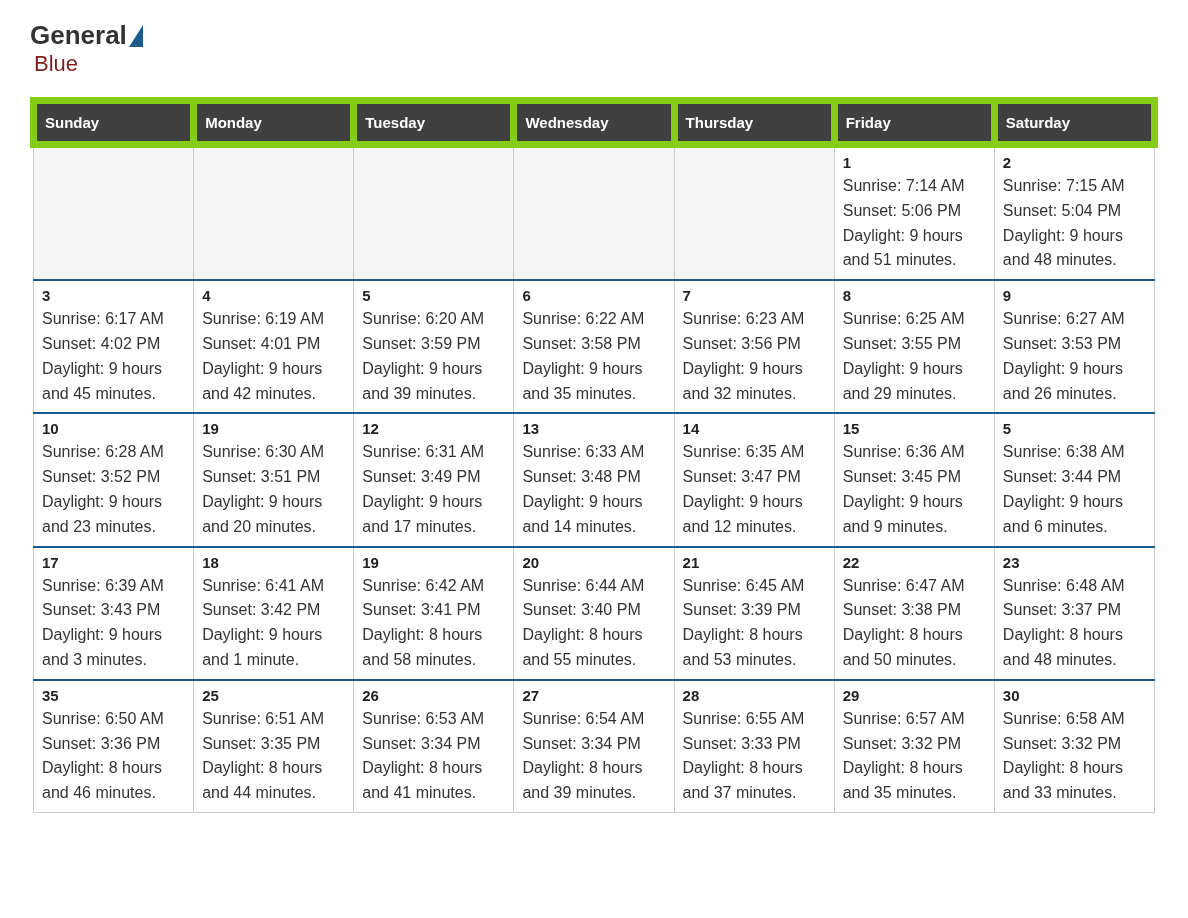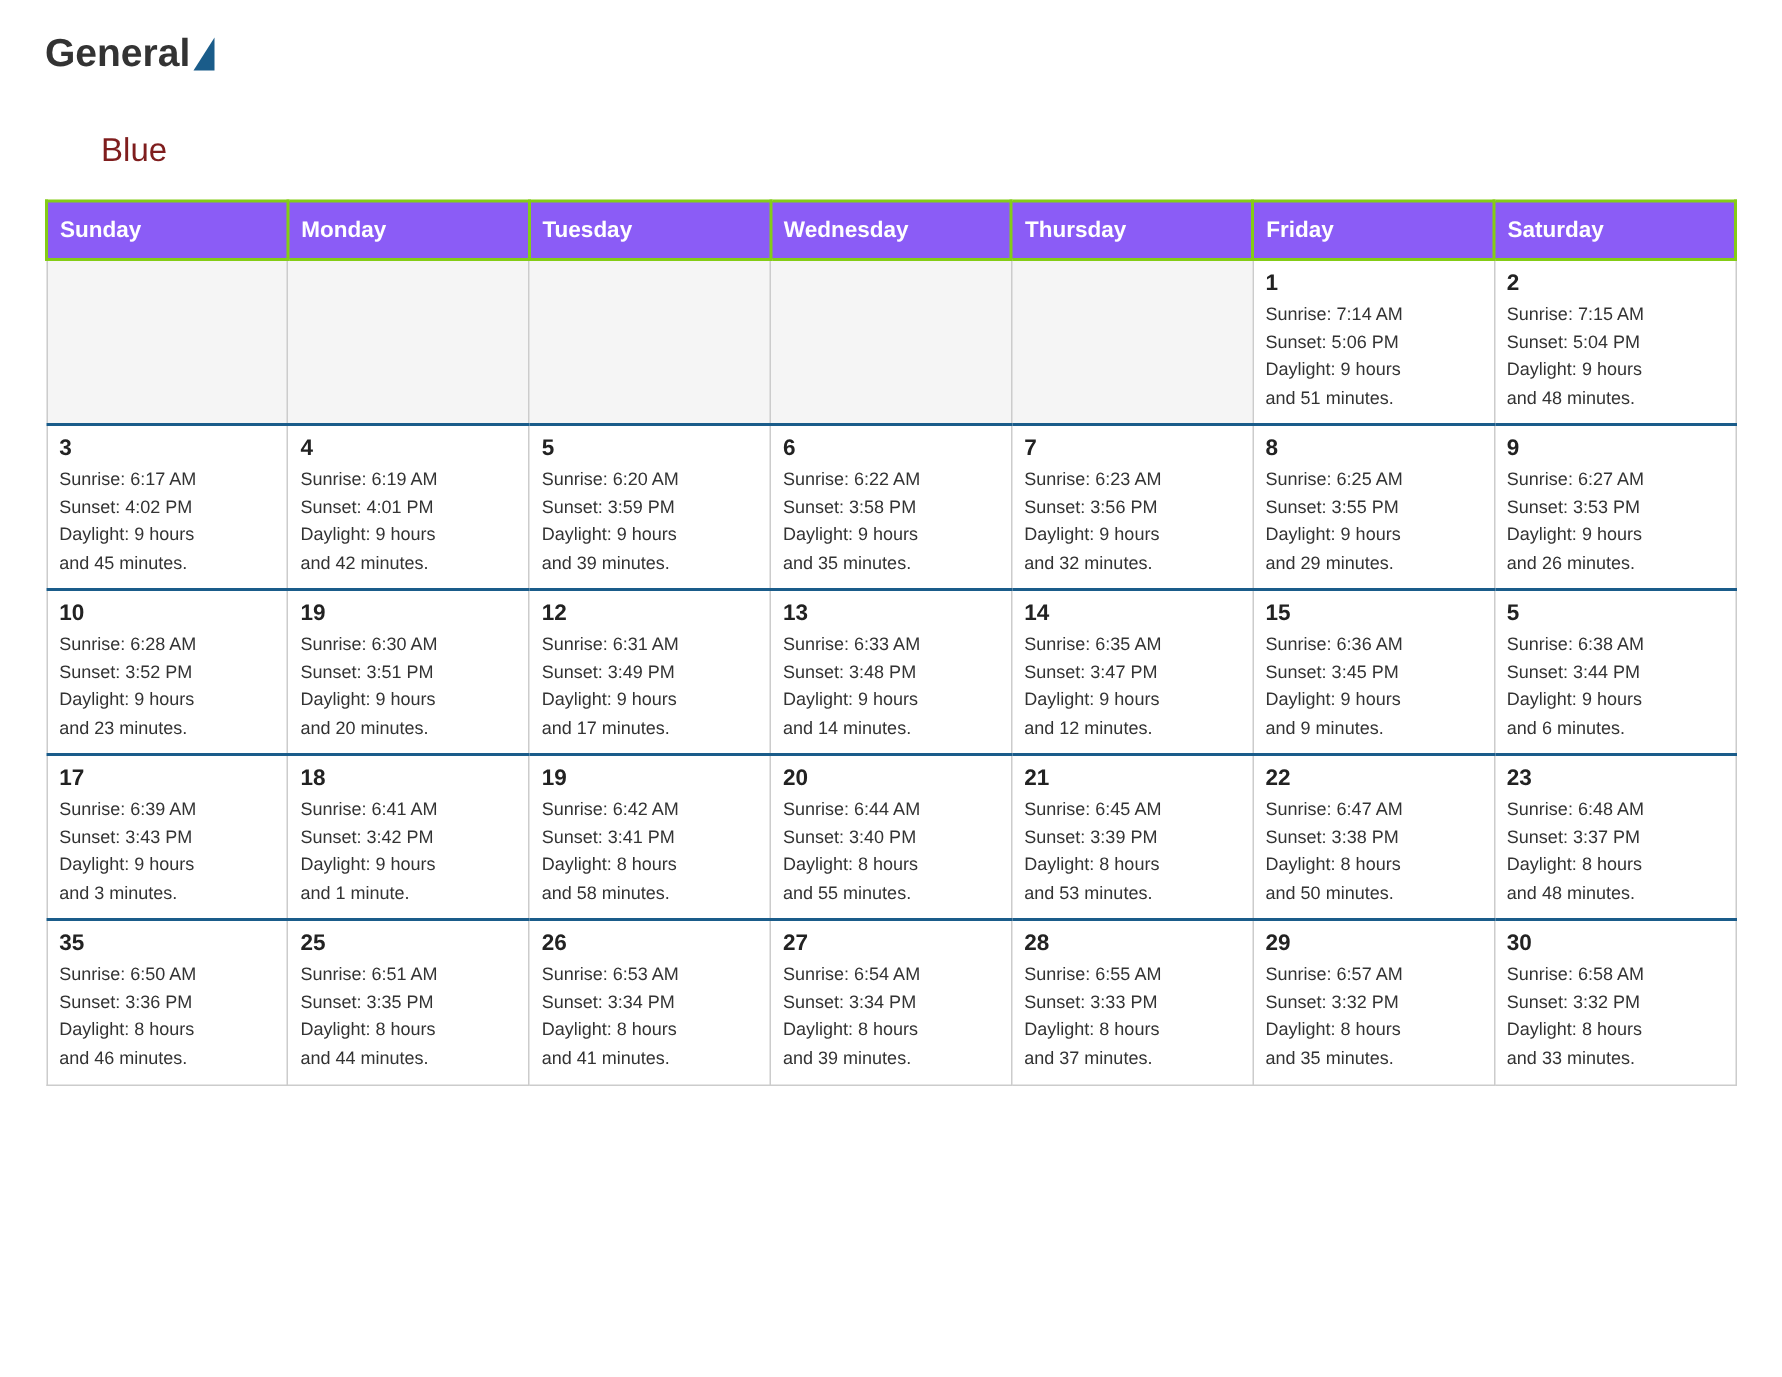--- a/index.html
+++ b/index.html
@@ -12,22 +12,21 @@
     }
     .header-area {
       display: flex;
       justify-content: space-between;
       align-items: flex-start;
       margin-bottom: 20px;
     }
     .logo-area {
       display: flex;
       flex-direction: column;
-      align-items: center;
-      gap: 36px;
+      align-items: flex-start;
     }
     .logo-text {
       display: flex;
       align-items: center;
       font-size: 26px;
       font-weight: bold;
       color: #333;
     }
     .logo-general { color: #333; }
     .logo-triangle {
@@ -57,27 +56,27 @@
       font-size: 22px;
       color: #444;
       margin-top: 4px;
     }
     .calendar-table {
       width: 100%;
       border-collapse: collapse;
       table-layout: fixed;
     }
     .calendar-table thead tr th {
-      background-color: #8b5cf6;
+      background-color: #404040;
       color: #fff;
       font-size: 15px;
       font-weight: bold;
       padding: 10px 8px;
       text-align: left;
-      border: 2px solid #84cc16;
+      border: 7px solid #84cc16;
     }
     .calendar-table tbody tr td {
       vertical-align: top;
       padding: 6px 8px;
       border: 1px solid #ccc;
       font-size: 12.5px;
       color: #222;
       height: 110px;
       background: #fff;
     }
@@ -85,21 +84,21 @@
       background: #f5f5f5;
     }
     .day-number {
       font-size: 15px;
       font-weight: bold;
       color: #222;
       display: block;
       margin-bottom: 3px;
     }
     .day-info {
-      font-size: 12px;
+      font-size: 16px;
       color: #333;
       line-height: 1.55;
     }
     .row-separator td {
       border-top: 2px solid #1a5c8a !important;
     }
   </style>
 </head>
 <body>
 

